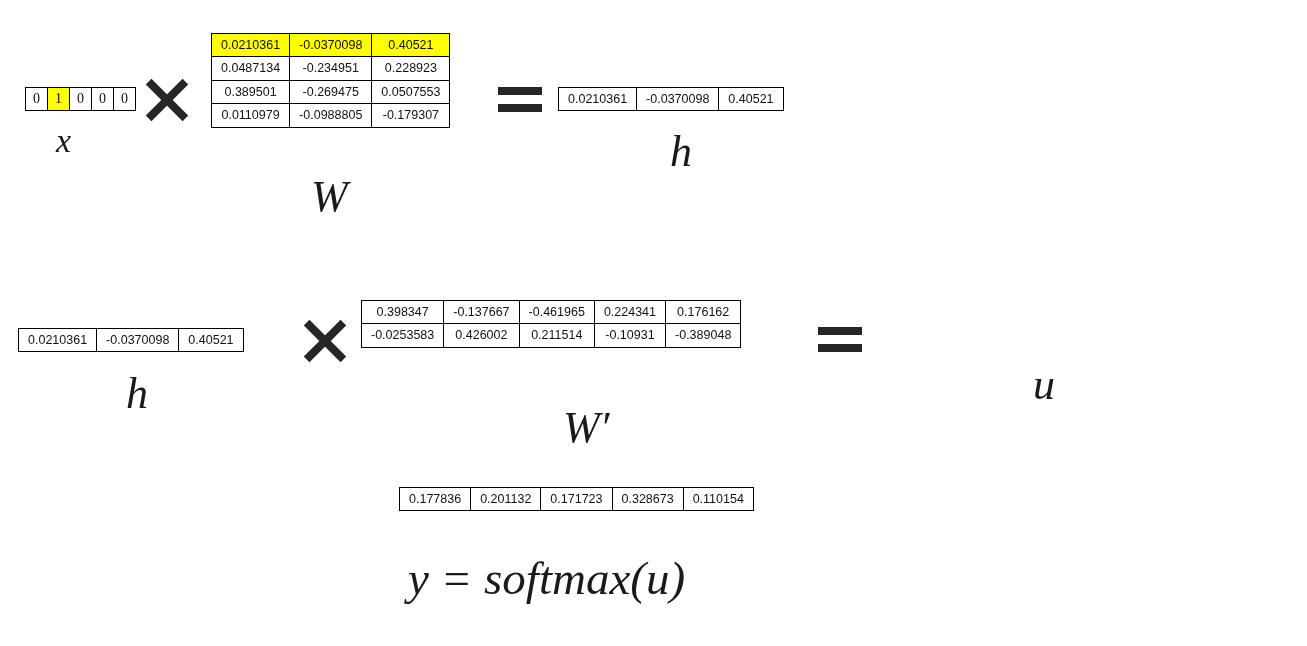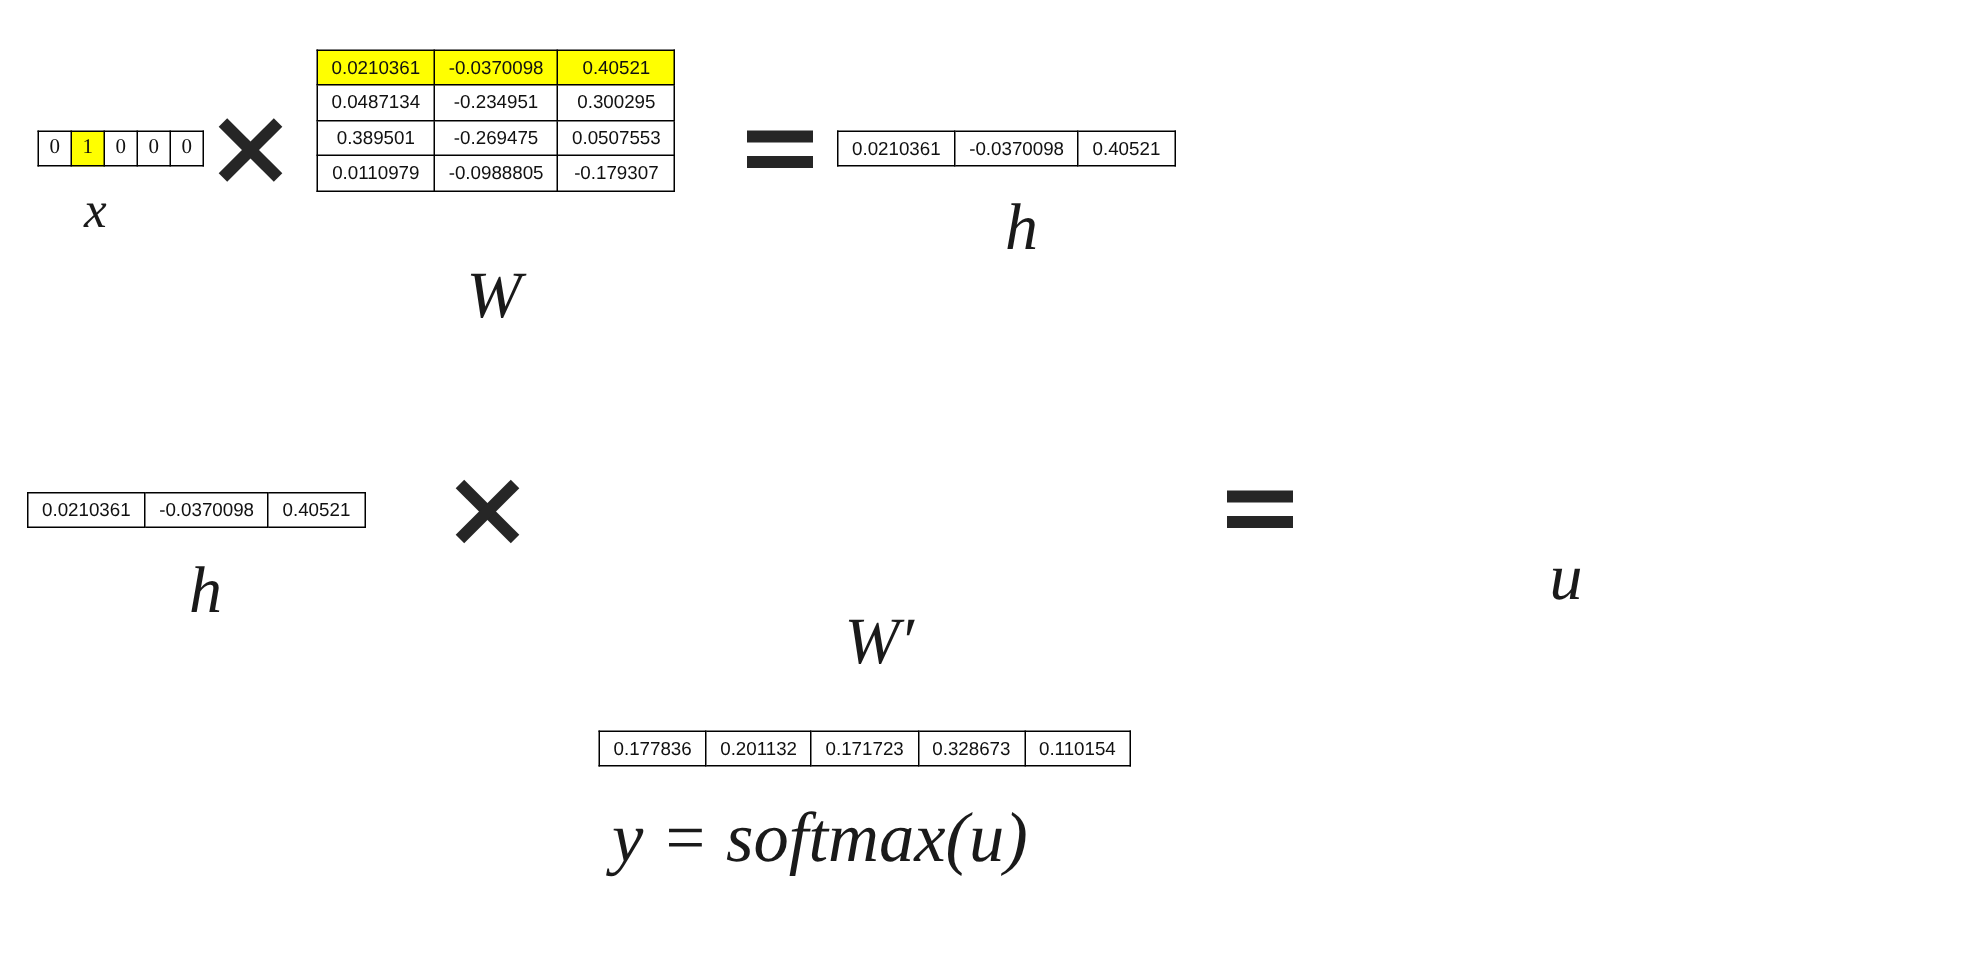--- a/index.html
+++ b/index.html
@@ -123,21 +123,21 @@
   <table class="mat num" style="left:211px; top:33px;">
     <tbody>
     <tr>
       <td class="hl">0.0210361</td>
       <td class="hl">-0.0370098</td>
       <td class="hl">0.40521</td>
     </tr>
     <tr>
       <td>0.0487134</td>
       <td>-0.234951</td>
-      <td>0.300295</td>
+      <td>0.228923</td>
     </tr>
     <tr>
       <td>0.389501</td>
       <td>-0.269475</td>
       <td>0.0507553</td>
     </tr>
     <tr>
       <td>0.0110979</td>
       <td>-0.0988805</td>
       <td>-0.179307</td>
@@ -173,20 +173,34 @@
     </tr>
   </tbody>
     </table>
 
   <div class="mlabel big" style="left:126px; top:372px;">h</div>
 
   <div class="op-times" style="left:302px; top:318px;"></div>
 
   <table class="mat num" style="left:361px; top:300px;">
     <tbody>
+        <tr>
+      <td>0.398347</td>
+      <td>-0.137667</td>
+      <td>-0.461965</td>
+      <td>0.224341</td>
+      <td>0.176162</td>
+    </tr>
+    <tr>
+      <td>-0.0253583</td>
+      <td>0.426002</td>
+      <td>0.211514</td>
+      <td>-0.10931</td>
+      <td>-0.389048</td>
+    </tr>
   </tbody>
     </table>
 
   <div class="mlabel big" style="left:563px; top:406px;">W′</div>
 
   <div class="op-eq" style="left:818px; top:327px;">
     <span class="b1"></span>
       <span class="b2"></span>
   </div>
 
@@ -198,15 +212,15 @@
         <tr>
       <td>0.177836</td>
       <td>0.201132</td>
       <td>0.171723</td>
       <td>0.328673</td>
       <td>0.110154</td>
     </tr>
   </tbody>
     </table>
 
-  <div class="mlabel" style="left:408px; top:536px; font-size:47px;">y = softmax(u)</div>
+  <div class="mlabel" style="left:408px; top:555px; font-size:47px;">y = softmax(u)</div>
 
 </div>
 
 </body></html>

